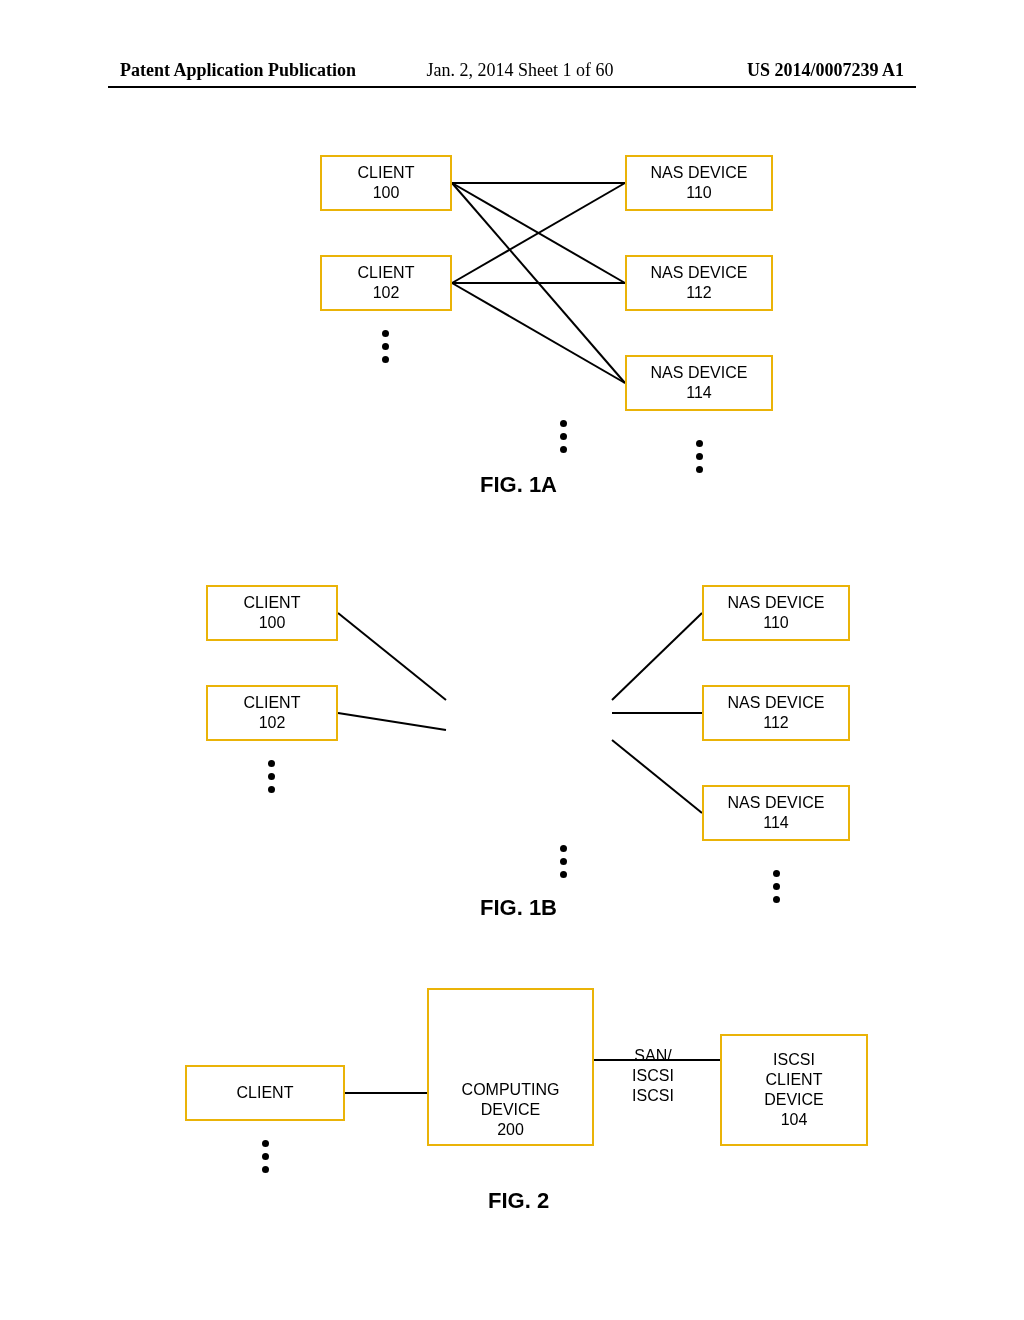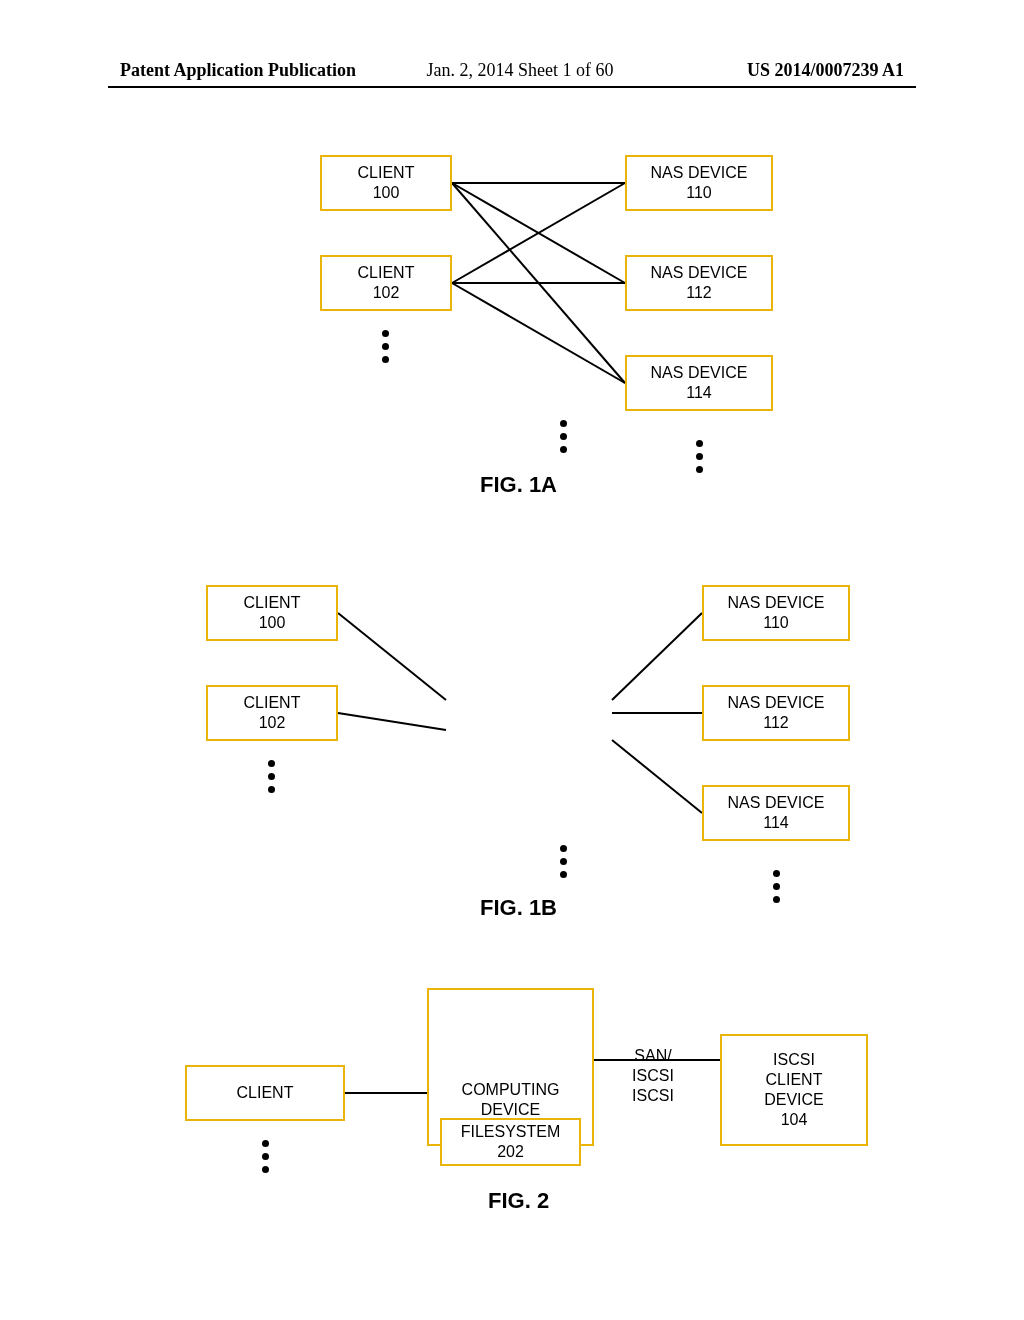--- a/index.html
+++ b/index.html
@@ -191,24 +191,20 @@
     <div class="box" style="left:185px; top:1065px; width:160px; height:56px;">
       <span class="sub">CLIENT</span>
     </div>
 
     <div class="box" style="left:427px; top:988px; width:167px; height:158px; justify-content:flex-end; padding-top:10px;">
       <span class="sub">COMPUTING</span>
       <span class="sub">DEVICE</span>
       <span class="sub">200</span>
     </div>
 
-    <div class="box" style="left:440px; top:1118px; width:141px; height:48px;">
-      <span class="sub">FILESYSTEM</span>
-      <span class="sub">202</span>
-    </div>
 
     <div class="linklabel" style="left:618px; top:1018px; width:70px;margin-top:28px;">
       <span class="sub">SAN/</span>
       <span class="sub">ISCSI</span>
       <span class="sub">ISCSI</span>
     </div>
 
     <div class="box" style="left:720px; top:1034px; width:148px; height:112px;">
       <span class="sub">ISCSI</span>
       <span class="sub">CLIENT</span>

